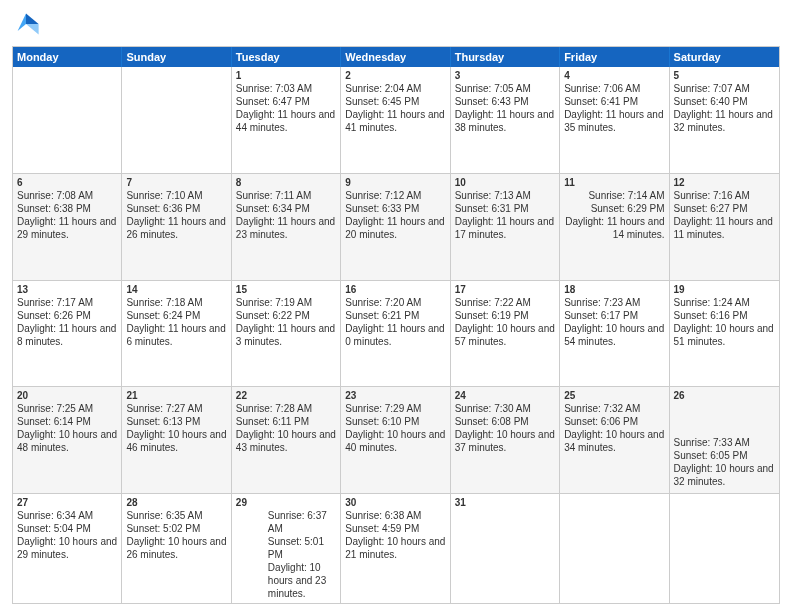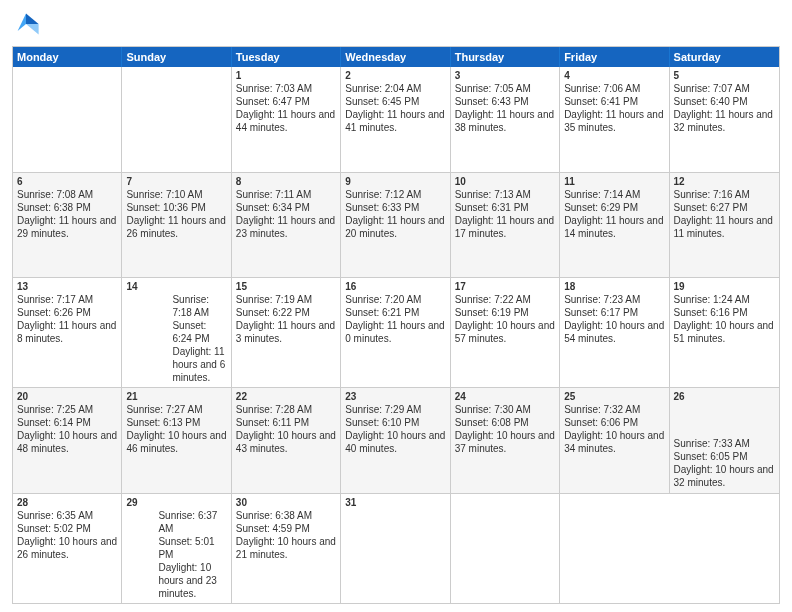--- a/index.html
+++ b/index.html
@@ -178,21 +178,21 @@
         <div class="cal-row">
           <div class="cal-cell alt-row">
             <span class="day-num">6</span>
             <div class="cell-text" style="white-space: pre-line;">Sunrise: 7:08 AM
 Sunset: 6:38 PM
 Daylight: 11 hours and 29 minutes.</div>
           </div>
           <div class="cal-cell alt-row">
             <span class="day-num">7</span>
             <div class="cell-text" style="white-space: pre-line;">Sunrise: 7:10 AM
-Sunset: 10:36 PM
+Sunset: 6:36 PM
 Daylight: 11 hours and 26 minutes.</div>
           </div>
           <div class="cal-cell alt-row">
             <span class="day-num">8</span>
             <div class="cell-text" style="white-space: pre-line;">Sunrise: 7:11 AM
 Sunset: 6:34 PM
 Daylight: 11 hours and 23 minutes.</div>
           </div>
           <div class="cal-cell alt-row">
             <span class="day-num">9</span>
@@ -201,41 +201,41 @@
 Daylight: 11 hours and 20 minutes.</div>
           </div>
           <div class="cal-cell alt-row">
             <span class="day-num">10</span>
             <div class="cell-text" style="white-space: pre-line;">Sunrise: 7:13 AM
 Sunset: 6:31 PM
 Daylight: 11 hours and 17 minutes.</div>
           </div>
           <div class="cal-cell alt-row">
             <span class="day-num">11</span>
-            <div class="cell-text" style="white-space: pre-line;">Sunrise: 7:14 AM
+            <div class="cell-text" style="white-space: pre-line; text-align: right;">Sunrise: 7:14 AM
 Sunset: 6:29 PM
 Daylight: 11 hours and 14 minutes.</div>
           </div>
           <div class="cal-cell alt-row">
             <span class="day-num">12</span>
             <div class="cell-text" style="white-space: pre-line;">Sunrise: 7:16 AM
 Sunset: 6:27 PM
 Daylight: 11 hours and 11 minutes.</div>
           </div>
         </div>
         <div class="cal-row">
           <div class="cal-cell">
             <span class="day-num">13</span>
             <div class="cell-text" style="white-space: pre-line;">Sunrise: 7:17 AM
 Sunset: 6:26 PM
 Daylight: 11 hours and 8 minutes.</div>
           </div>
           <div class="cal-cell">
             <span class="day-num">14</span>
-            <div class="cell-text" style="white-space: pre-line; margin-left: 46px;">Sunrise: 7:18 AM
+            <div class="cell-text" style="white-space: pre-line;">Sunrise: 7:18 AM
 Sunset: 6:24 PM
 Daylight: 11 hours and 6 minutes.</div>
           </div>
           <div class="cal-cell">
             <span class="day-num">15</span>
             <div class="cell-text" style="white-space: pre-line;">Sunrise: 7:19 AM
 Sunset: 6:22 PM
 Daylight: 11 hours and 3 minutes.</div>
           </div>
           <div class="cal-cell">
@@ -301,20 +301,26 @@
 Daylight: 10 hours and 34 minutes.</div>
           </div>
           <div class="cal-cell alt-row">
             <span class="day-num">26</span>
             <div class="cell-text" style="white-space: pre-line; margin-top: 35px;">Sunrise: 7:33 AM
 Sunset: 6:05 PM
 Daylight: 10 hours and 32 minutes.</div>
           </div>
         </div>
         <div class="cal-row">
+          <div class="cal-cell">
+            <span class="day-num">27</span>
+            <div class="cell-text" style="white-space: pre-line;">Sunrise: 6:34 AM
+Sunset: 5:04 PM
+Daylight: 10 hours and 29 minutes.</div>
+          </div>
           <div class="cal-cell">
             <span class="day-num">28</span>
             <div class="cell-text" style="white-space: pre-line;">Sunrise: 6:35 AM
 Sunset: 5:02 PM
 Daylight: 10 hours and 26 minutes.</div>
           </div>
           <div class="cal-cell">
             <span class="day-num">29</span>
             <div class="cell-text" style="white-space: pre-line; margin-left: 32px;">Sunrise: 6:37 AM
 Sunset: 5:01 PM

